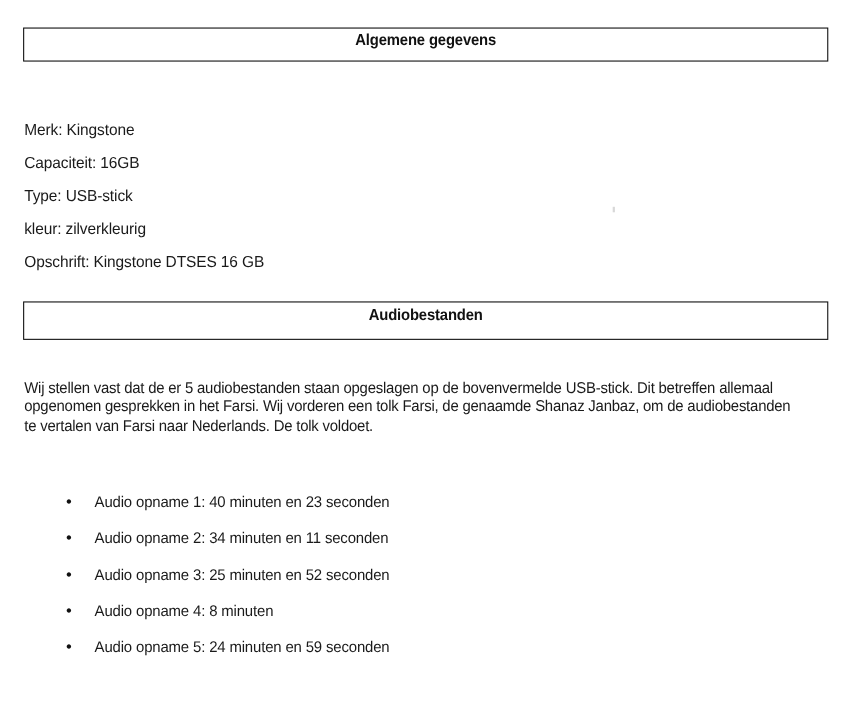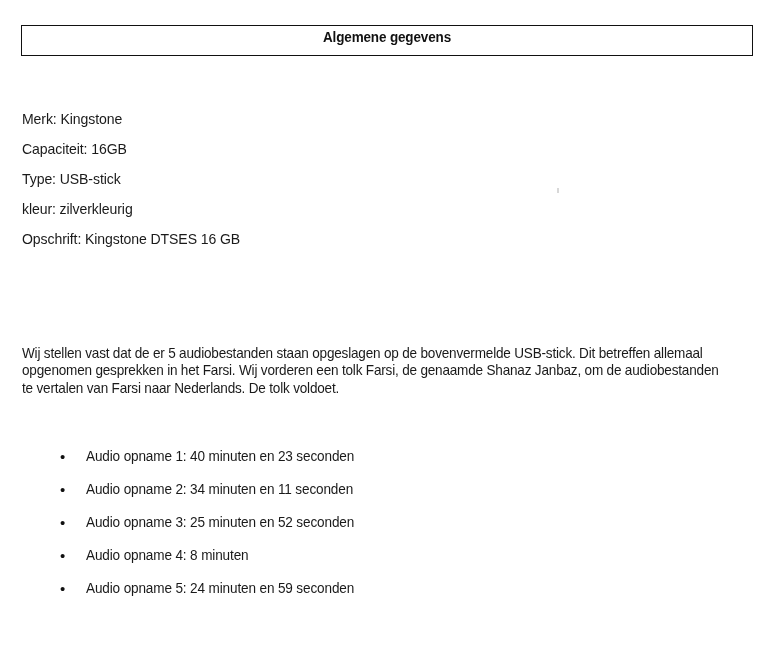--- a/index.html
+++ b/index.html
@@ -146,20 +146,23 @@
   <div class="props">
     <div class="prop-line">Merk: Kingstone</div>
     <div class="prop-line">Capaciteit: 16GB</div>
     <div class="prop-line">Type: USB-stick</div>
     <div class="prop-line">kleur: zilverkleurig</div>
     <div class="prop-line">Opschrift: Kingstone DTSES 16 GB</div>
   </div>
 
   <div class="scan-speck"></div>
 
+  <div class="section-box box-2">
+    <div class="section-title">Audiobestanden</div>
+  </div>
 
   <div class="paragraph">Wij stellen vast dat de er 5 audiobestanden staan opgeslagen op de bovenvermelde USB-stick. Dit betreffen allemaal opgenomen gesprekken in het Farsi.  Wij vorderen een tolk Farsi, de genaamde  Shanaz Janbaz, om de audiobestanden te vertalen  van Farsi naar Nederlands. De tolk voldoet.</div>
 
   <ul class="bullet-list">
     <li class="bullet-item">
       <span class="bullet-marker">•</span>
       <span class="bullet-text">Audio opname 1:  40 minuten en 23 seconden</span>
     </li>
     <li class="bullet-item">
       <span class="bullet-marker">•</span>

